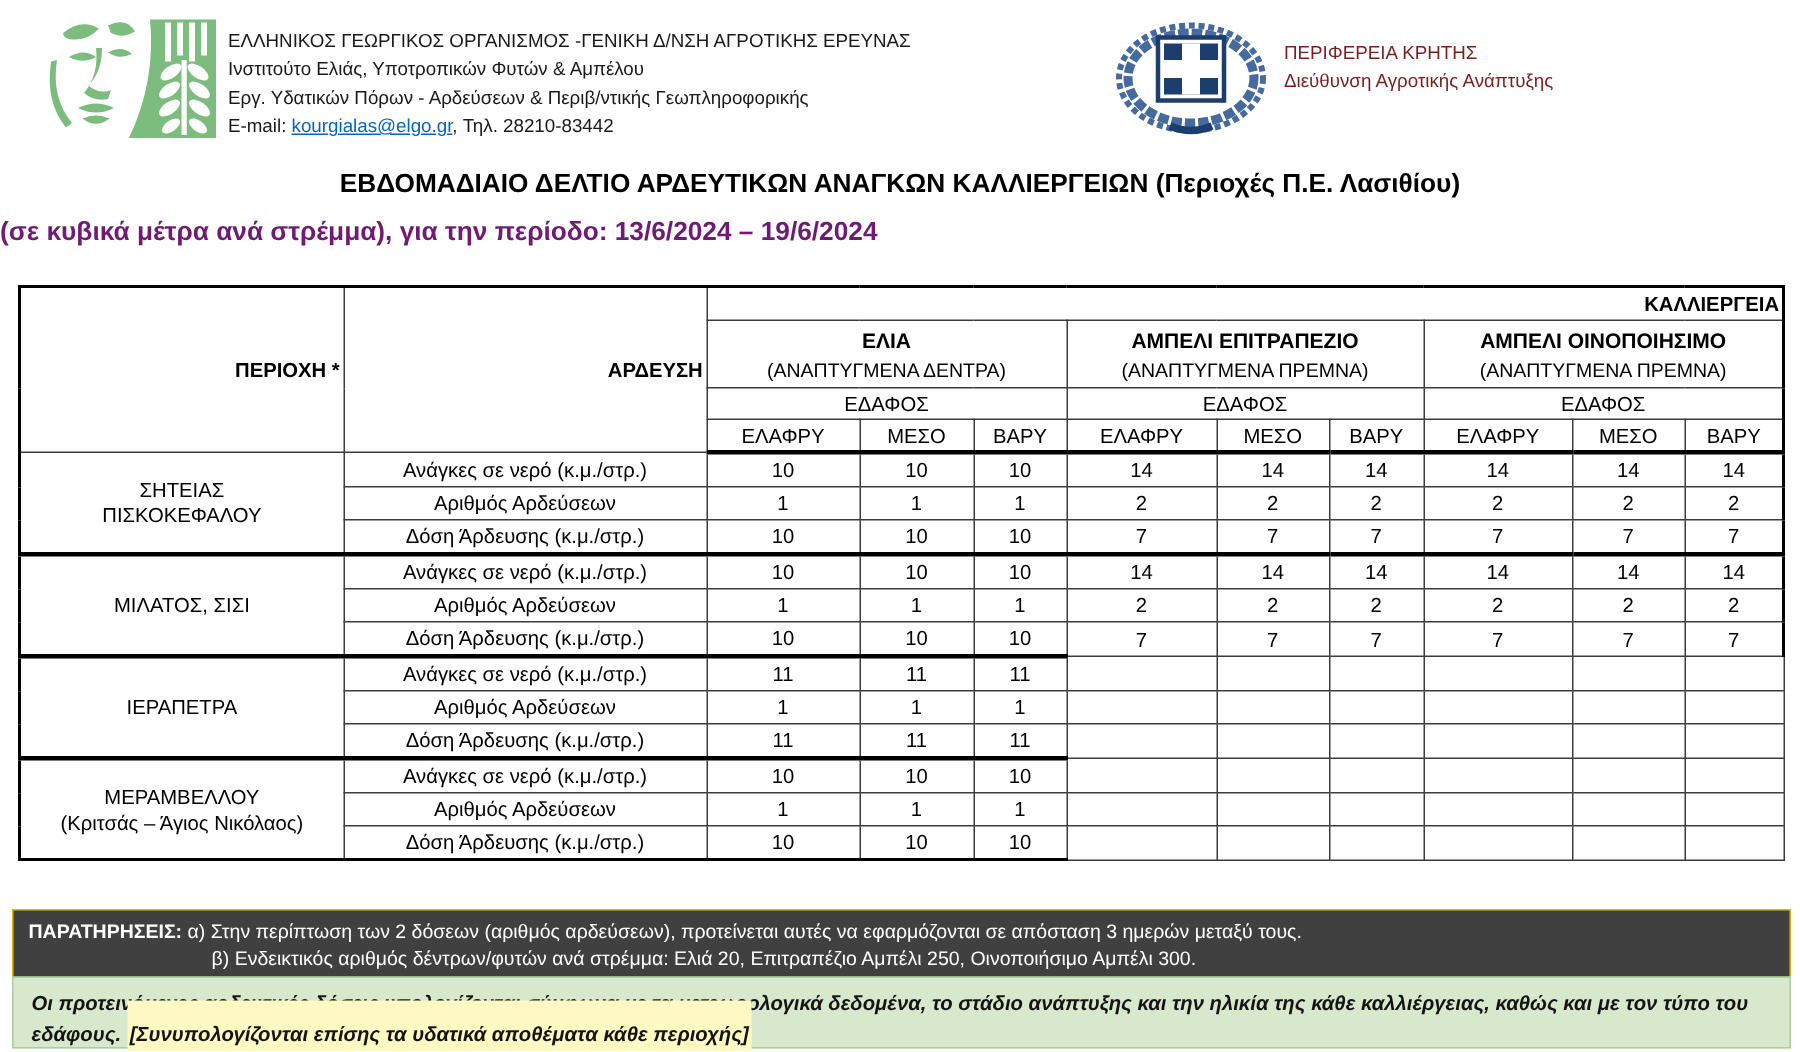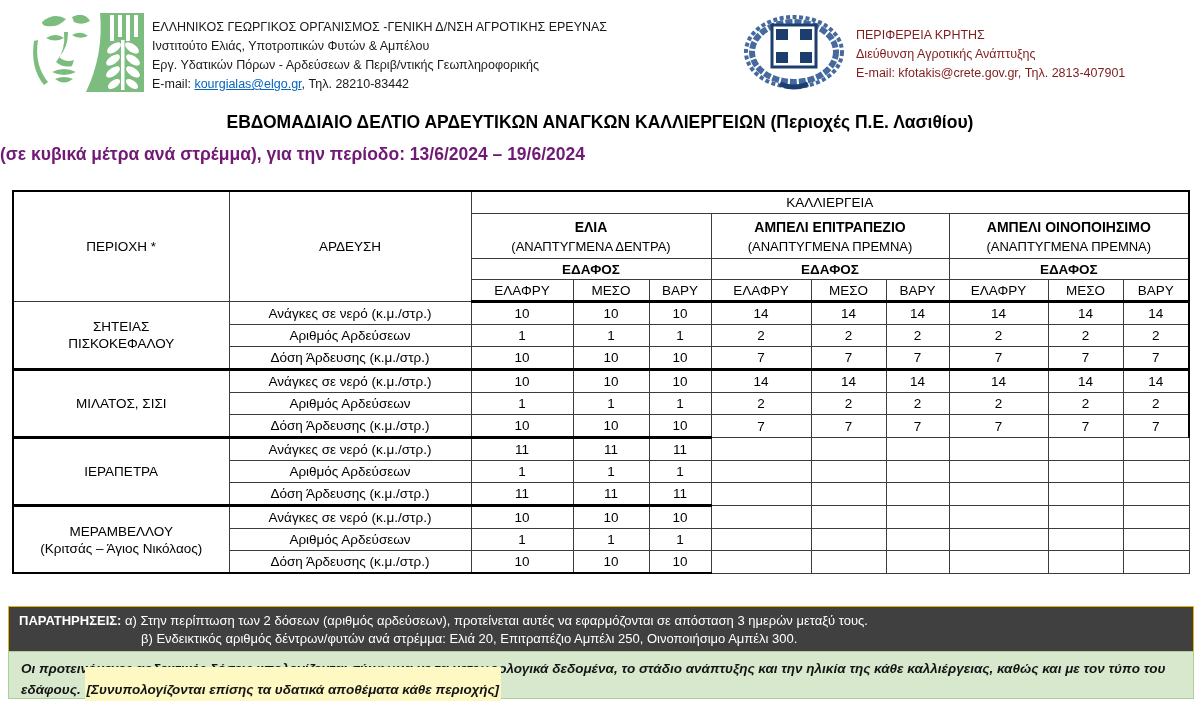--- a/index.html
+++ b/index.html
@@ -14,23 +14,23 @@
   .region-block{position:absolute;left:856px;top:26px;font-size:12.5px;line-height:19px;color:#7f1d1d;}
 
   
   .doc-title{position:absolute;left:0;top:112px;width:100%;text-align:center;font-weight:bold;font-size:17.5px;color:#000;}
   .doc-subtitle{position:absolute;left:0;top:144px;width:100%;text-align:left;font-weight:bold;font-size:17.5px;color:#701a75;}
 
   
   table.irr{position:absolute;left:12px;top:190px;width:1176px;border-collapse:collapse;table-layout:fixed;}
   table.irr th, table.irr td{border:1px solid #3c3c3c;padding:0 2px;text-align:center;vertical-align:middle;
        font-size:13.5px;font-weight:normal;color:#000;line-height:17px;overflow:hidden;}
-  tr.h-crops th{height:21px;font-weight:normal;}
+  tr.h-crops th{height:21px;font-weight:bold;text-align:right;}
   tr.h-groups th{height:44px;}
-  tr.h-soil th{height:20px;font-weight:bold;}
+  tr.h-soil th{height:20px;font-weight:normal;}
   tr.h-types th{height:20px;}
   .crop-name{font-weight:bold;font-size:14px;line-height:20px;}
   .crop-sub{font-weight:normal;font-size:13px;line-height:19px;}
   .corner{font-weight:bold;font-size:14px;}
   tbody td{height:21px;}
   .area-cell{font-size:13.5px;line-height:18px;}
   .rowlabel-cell{font-size:13.5px;}
   .value-cell{font-size:13.5px;}
   thead th{border-bottom-width:1px;}
   tr.h-types th{border-bottom:3px solid #000;}
@@ -113,21 +113,20 @@
       <rect x="30" y="11" width="44" height="42" fill="#fff" stroke="#1c3e6e" stroke-width="3"></rect>
       <rect x="34" y="15" width="36" height="34" fill="#1c3e6e"></rect>
       <rect x="46" y="15" width="12" height="34" fill="#fff"></rect>
       <rect x="34" y="26" width="36" height="12" fill="#fff"></rect>
     </svg>
   </div>
 
   <div class="region-block">
     <div>ΠΕΡΙΦΕΡΕΙΑ ΚΡΗΤΗΣ</div>
     <div>Διεύθυνση Αγροτικής Ανάπτυξης</div>
-    <div>E-mail: kfotakis@crete.gov.gr, Τηλ. 2813-407901</div>
   </div>
 
   <div class="doc-title">ΕΒΔΟΜΑΔΙΑΙΟ ΔΕΛΤΙΟ ΑΡΔΕΥΤΙΚΩΝ ΑΝΑΓΚΩΝ ΚΑΛΛΙΕΡΓΕΙΩΝ (Περιοχές Π.Ε. Λασιθίου)</div>
   <div class="doc-subtitle">(σε κυβικά μέτρα ανά στρέμμα), για την περίοδο: 13/6/2024 – 19/6/2024</div>
 
   <table class="irr">
     <colgroup>
       <col style="width:216px">
         <col style="width:242px">
       <col style="width:102px">

